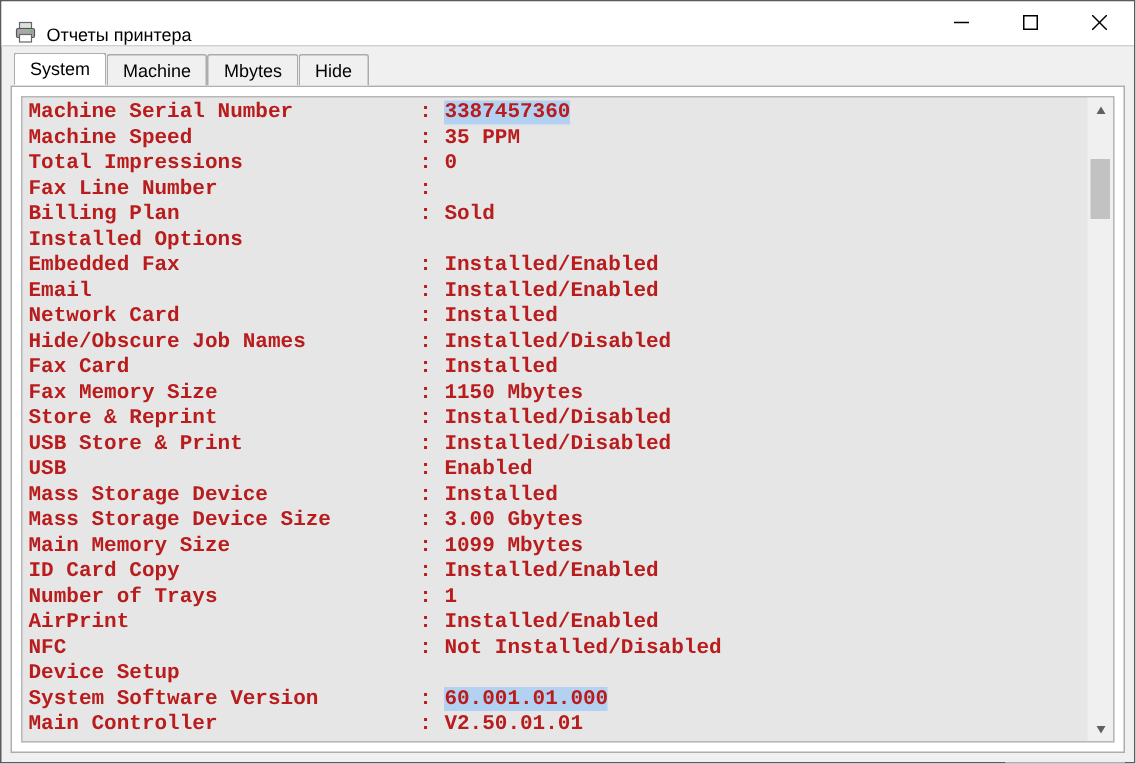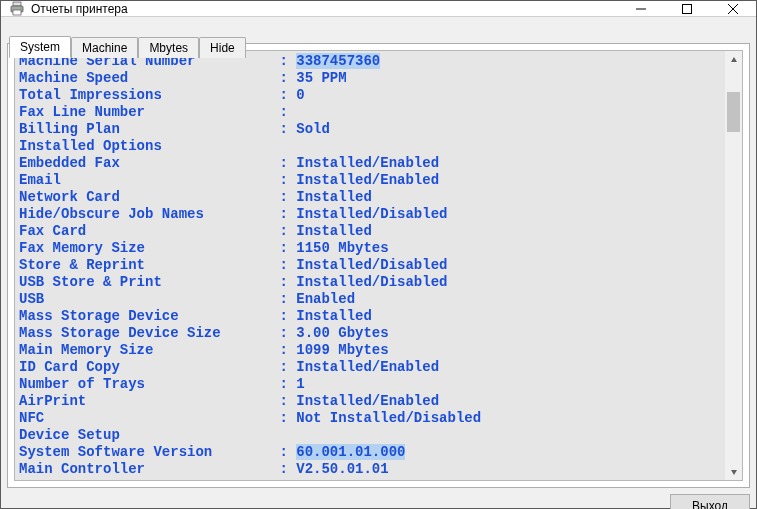--- a/index.html
+++ b/index.html
@@ -5,22 +5,22 @@
   * { box-sizing: border-box; }
   html, body { margin:0; padding:0; font-family: "Segoe UI", Tahoma, sans-serif; font-size:12px; }
   .window {
     width:757px; height:509px;
     border:1px solid #5a5a5a;
     background:#f0f0f0;
     display:flex; flex-direction:column;
     position:relative;
   }
   .titlebar {
-    height:16px; background:#ffffff;
-    display:flex; align-items:center;
+    height:30px; background:#ffffff;
+    display:flex; align-items:flex-end;
     border-bottom:1px solid #d0d0d0;
   }
   .titlebar .icon {
     width:16px; height:16px; margin:0 6px 0 8px;
     display:flex; align-items:center; justify-content:center;
   }
   .titlebar .icon svg { width:16px; height:16px; }
   .titlebar .title { flex:0 0 auto; color:#000; }
   .titlebar .spacer { flex:1; }
   .winbtn {
@@ -41,21 +41,21 @@
   }
   .tab {
     padding:3px 10px 3px 10px;
     border:1px solid #adadad;
     border-bottom:none;
     background:#f0f0f0;
     margin-right:0px;
     border-top-left-radius:2px;
     border-top-right-radius:2px;
     position:relative;
-    top:15px;
+    top:0;
     font-size:12px;
     color:#000;
   }
   .tab.active {
     background:#ffffff;
     border-bottom:1px solid #ffffff;
     z-index:3;
   }
   .tabpage {
     flex:1;
@@ -73,21 +73,21 @@
     background:#e6e6e6;
     display:flex;
     overflow:hidden;
   }
   .report {
     flex:1;
     font-family:"Courier New", monospace;
     font-size:14px;
     line-height:17px;
     white-space:pre;
-    color:#1d4ed8;
+    color:#b91c1c;
     padding:2px 4px;
     overflow:hidden;
     font-weight:bold;
   }
   .hl { background:#b3d2f2; }
   .vscroll {
     width:17px;
     background:#f0f0f0;
     display:flex; flex-direction:column;
     border-left:0;

